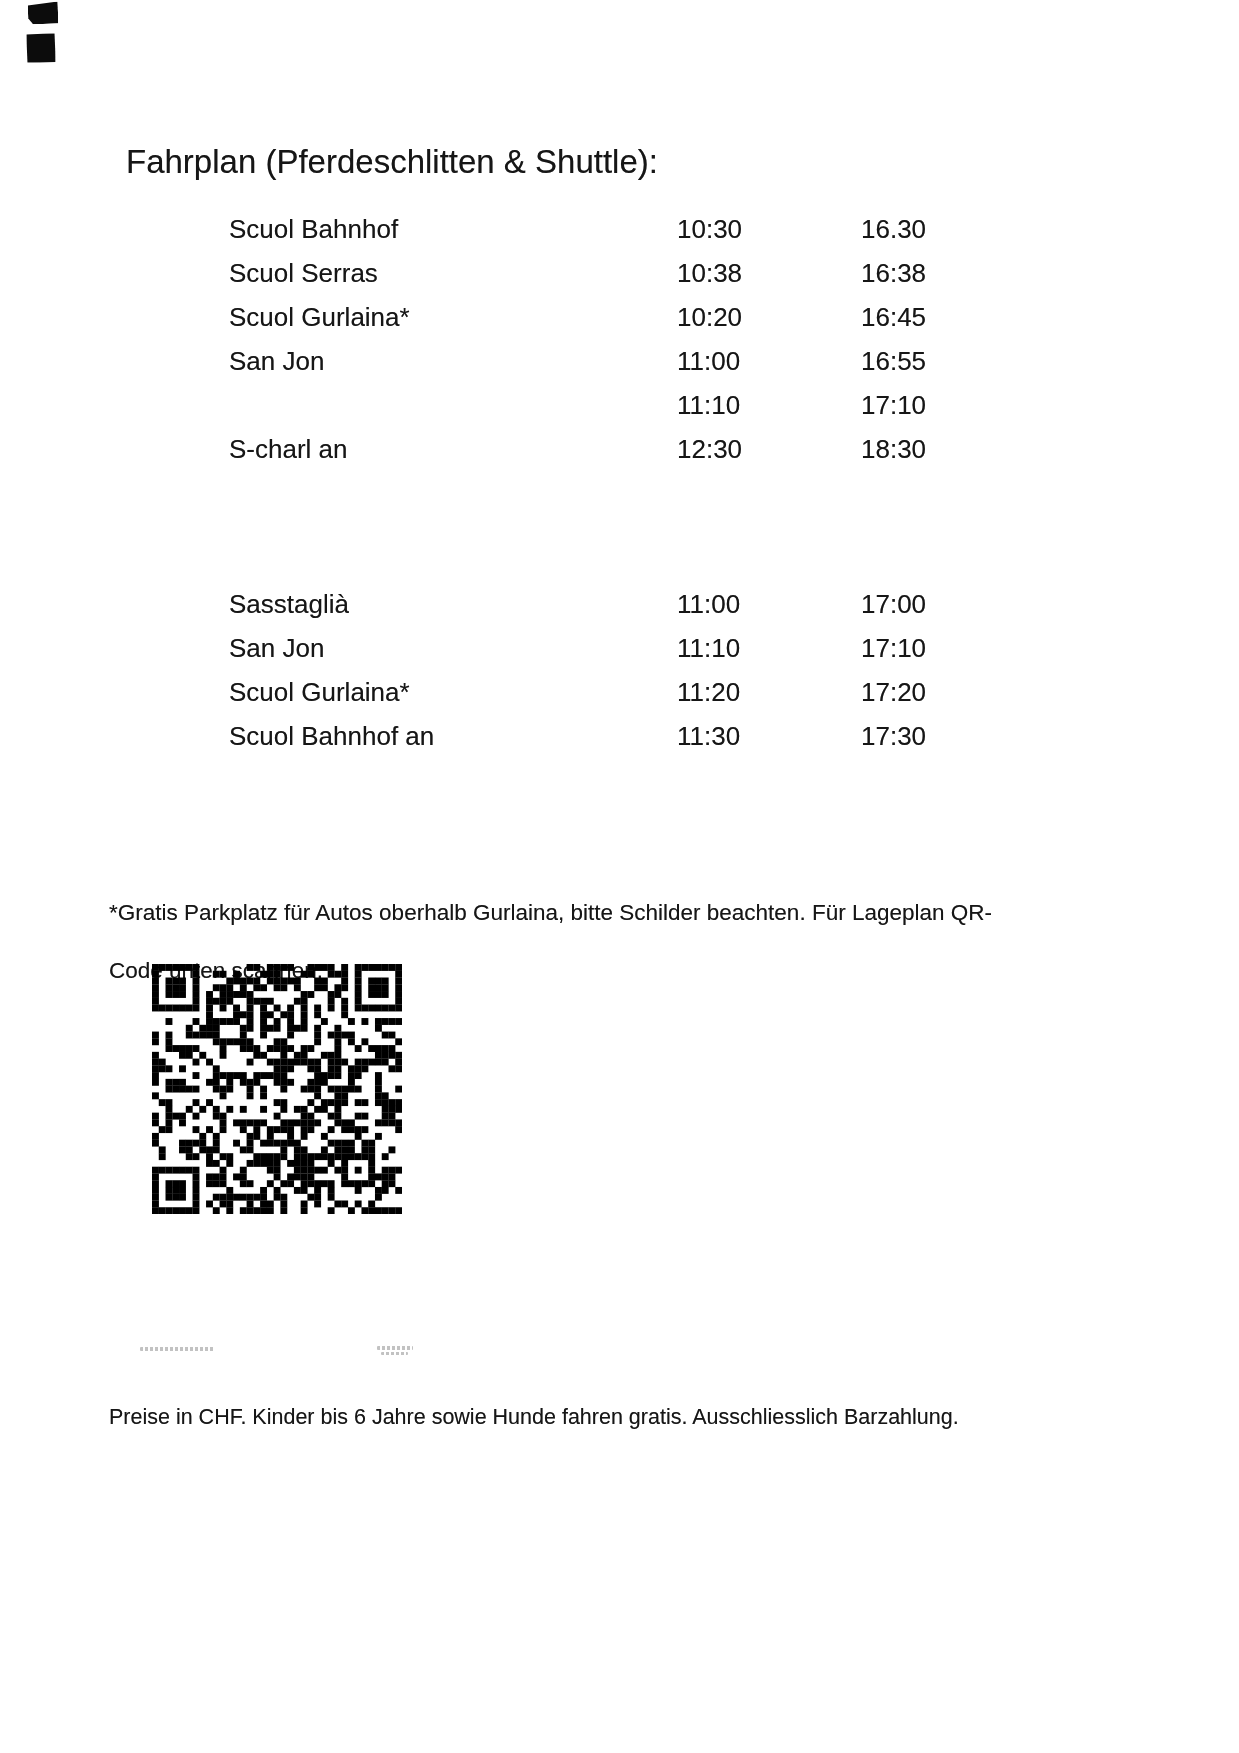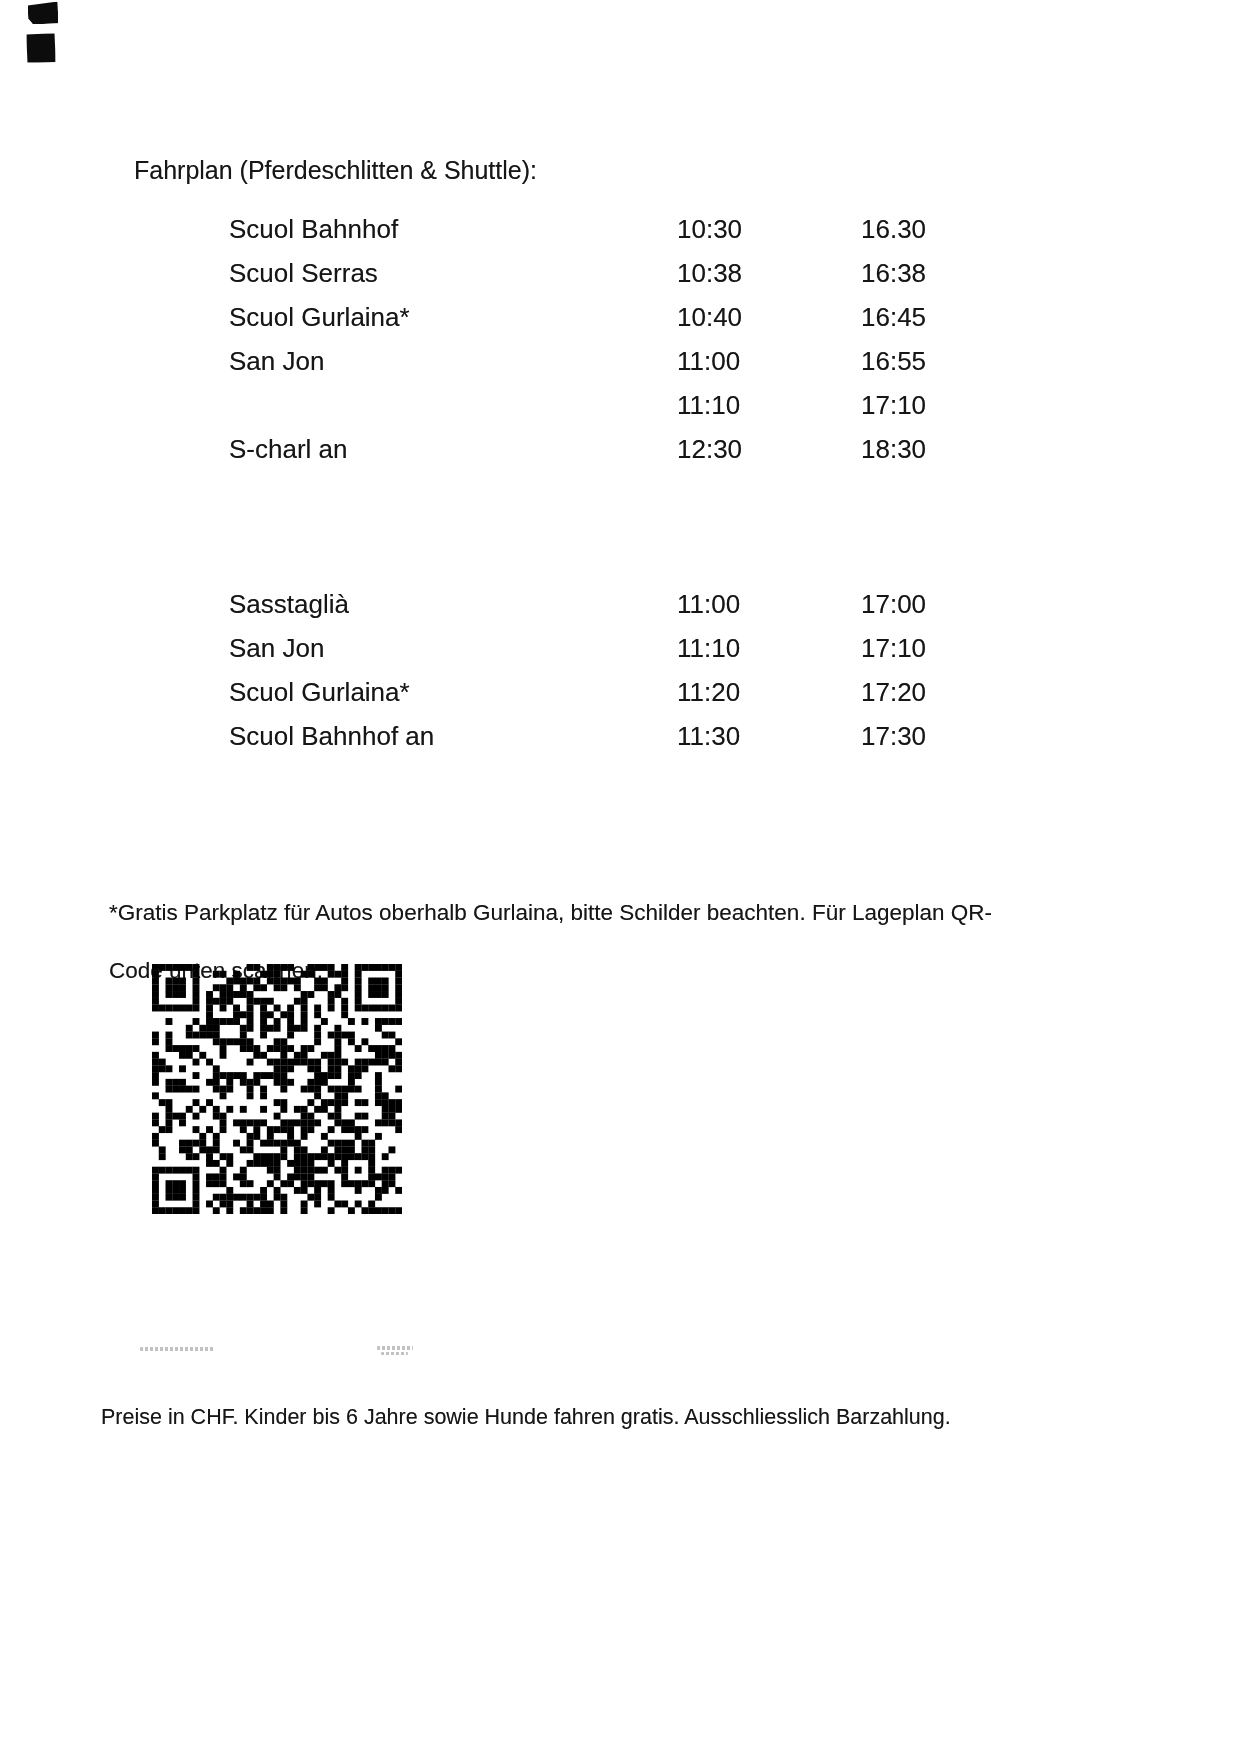--- a/index.html
+++ b/index.html
@@ -10,22 +10,22 @@
   }
   .soft{ text-shadow:0 0 0.6px rgba(20,20,20,.45); }
 
   
   .mark{position:absolute;background:#0c0c0c;}
   .mark1{left:28px;top:2px;width:30px;height:22px;transform:rotate(-1.5deg);
          clip-path:polygon(0 14%,100% 0,100% 100%,16% 100%,0 72%);}
   .mark2{left:26px;top:33px;width:30px;height:30px;transform:rotate(1.2deg);
          clip-path:polygon(0 6%,94% 0,100% 96%,6% 100%);}
 
-  .title{position:absolute;left:122px;top:143px;font-size:25px;line-height:30px;
-         font-weight:400;margin:12px;}
+  .title{position:absolute;left:122px;top:143px;font-size:33px;line-height:30px;
+         font-weight:400;margin:4px;}
 
   .tt{position:absolute;left:0;width:1239px;padding-left:19px;}
   .tt1{top:207px;}
   .tt2{top:582px;}
   .row{position:relative;height:44px;}
   .row span{position:absolute;top:0;line-height:44px;font-size:26px;white-space:nowrap;}
   .stop{left:210px;}
   .t1{left:658px;}
   .t2{left:842px;}
 
@@ -34,21 +34,21 @@
   .note div{white-space:nowrap;margin-top:29px;}
 
   .qr{position:absolute;left:152px;top:964px;width:250px;height:250px;}
 
   .fineprint{position:absolute;height:4px;border-radius:1px;
     background:repeating-linear-gradient(90deg,#c2c2c2 0 3px,rgba(255,255,255,0) 3px 5px);}
   .fp-a{left:140px;top:1347px;width:74px;}
   .fp-b{left:377px;top:1346px;width:36px;}
   .fp-c{left:381px;top:1352px;width:27px;height:3px;}
 
-  .footer{position:absolute;left:101px;top:1404px;font-size:21.5px;line-height:27px;
+  .footer{position:absolute;left:109px;top:1404px;font-size:21.5px;line-height:27px;
           white-space:nowrap;}
 </style>
 </head>
 <body>
 
 <div class="mark mark1"></div>
 <div class="mark mark2"></div>
 
 <h1 class="title soft">Fahrplan (Pferdeschlitten &amp; Shuttle):</h1>
 
@@ -58,21 +58,21 @@
     <span class="t1">10:30</span>
     <span class="t2">16.30</span>
   </div>
   <div class="row">
     <span class="stop">Scuol Serras</span>
     <span class="t1">10:38</span>
     <span class="t2">16:38</span>
   </div>
   <div class="row">
     <span class="stop">Scuol Gurlaina*</span>
-    <span class="t1">10:40</span>
+    <span class="t1">10:20</span>
     <span class="t2">16:45</span>
   </div>
   <div class="row">
     <span class="stop">San Jon</span>
     <span class="t1">11:00</span>
     <span class="t2">16:55</span>
   </div>
   <div class="row">
     <span class="t1">11:10</span>
     <span class="t2">17:10</span>

